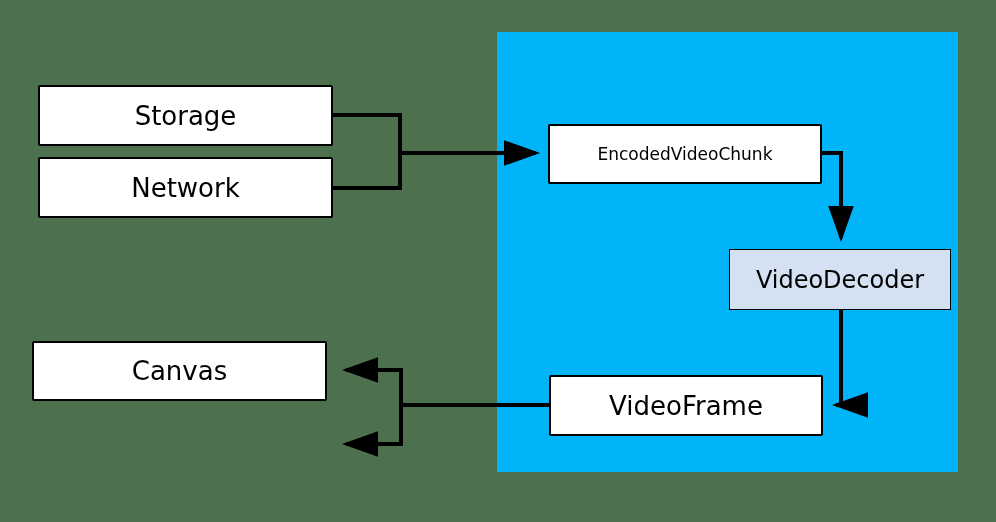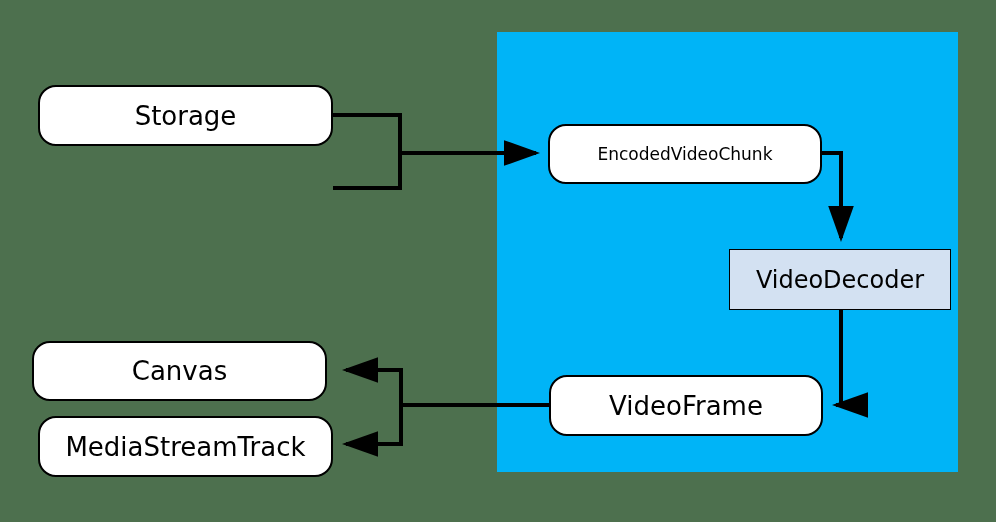--- a/index.html
+++ b/index.html
@@ -23,21 +23,21 @@
     height: 522px;
   }
   .node {
     position: absolute;
     box-sizing: border-box;
     display: flex;
     align-items: center;
     justify-content: center;
     background: #ffffff;
     border: 2px solid #0f172a;
-    border-radius: 18px;
+    border-radius: 2px;
     color: #000000;
     font-family: "DejaVu Sans", sans-serif;
     text-align: center;
     white-space: nowrap;
     line-height: 1;
   }
   .node.square {
     border-radius: 0;
     border-width: 1px;
   }
@@ -86,34 +86,34 @@
     </g>
     <g>
       <path d="M401,405 L401,444 L346,444" stroke="#000000" stroke-width="4" fill="none" marker-end="url(#arrowhead)"></path>
     </g>
   </svg>
 
   <div class="node" id="node-storage" style="left: 38px; top: 85px; width: 295px; height: 61px; background: rgb(255, 255, 255); border-color: rgb(0, 0, 0); font-size: 26px;">
     <span>Storage</span>
   </div>
 
+  <div class="node" id="node-network" style="left: 38px; top: 157px; width: 295px; height: 61px; background: rgb(255, 255, 255); border-color: rgb(0, 0, 0); font-size: 26px;">
+    <span>Network</span>
+  </div>
 
   <div class="node" id="node-encodedvideochunk" style="left: 548px; top: 124px; width: 274px; height: 60px; background: rgb(255, 255, 255); border-color: rgb(0, 0, 0); font-size: 17px;">
     <span>EncodedVideoChunk</span>
   </div>
 
   <div class="node square" id="node-videodecoder" style="left: 729px; top: 249px; width: 222px; height: 61px; background: rgb(211, 225, 242); border-color: rgb(0, 0, 0); font-size: 24px;">
     <span>VideoDecoder</span>
   </div>
 
   <div class="node" id="node-videoframe" style="left: 549px; top: 375px; width: 274px; height: 61px; background: rgb(255, 255, 255); border-color: rgb(0, 0, 0); font-size: 26px;">
     <span>VideoFrame</span>
   </div>
 
   <div class="node" id="node-canvas" style="left: 32px; top: 341px; width: 295px; height: 60px; background: rgb(255, 255, 255); border-color: rgb(0, 0, 0); font-size: 26px;">
     <span>Canvas</span>
   </div>
 
-  <div class="node" id="node-mediastreamtrack" style="left: 38px; top: 416px; width: 295px; height: 61px; background: rgb(255, 255, 255); border-color: rgb(0, 0, 0); font-size: 26px;">
-    <span>MediaStreamTrack</span>
-  </div>
 
 </div>
 
 </body></html>

